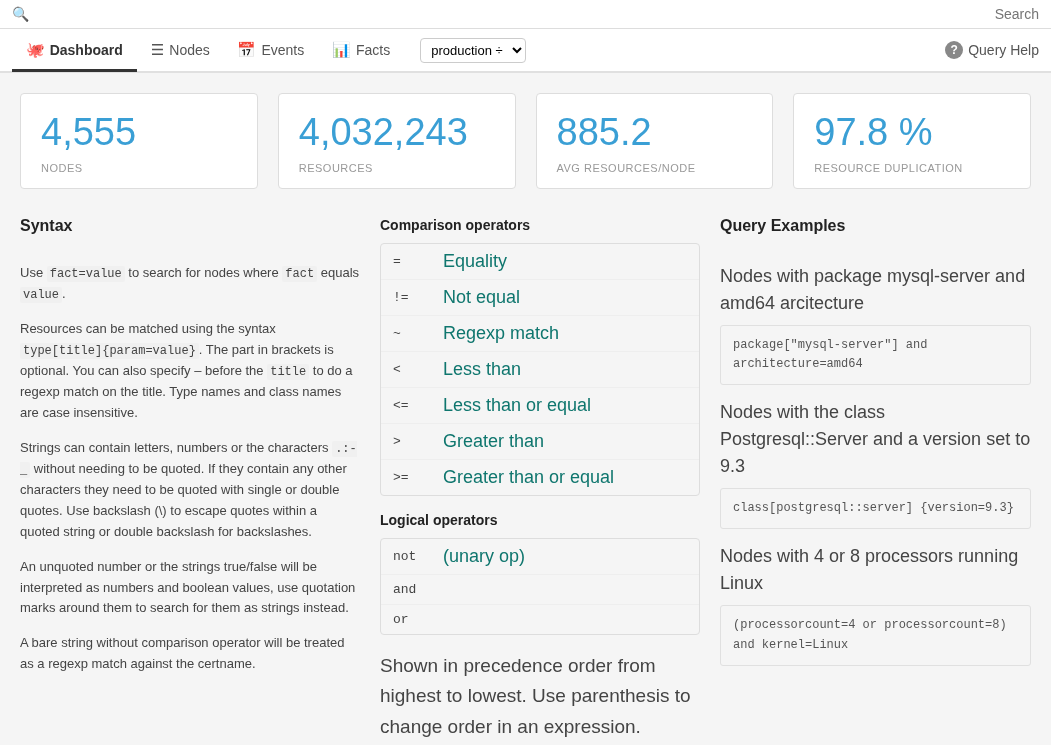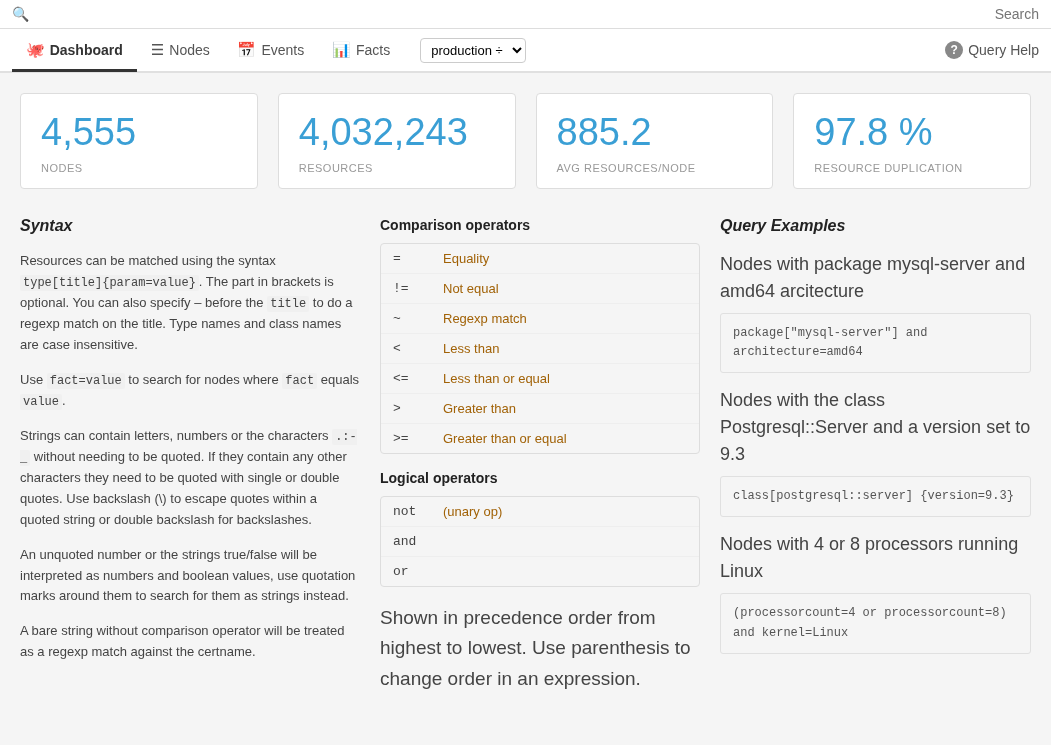--- a/index.html
+++ b/index.html
@@ -121,21 +121,21 @@
     
     .content-row {
       display: flex;
       gap: 20px;
       align-items: flex-start;
     }
     .col-left { flex: 0 0 340px; }
     .col-mid { flex: 0 0 320px; }
     .col-right { flex: 1; }
 
-    h2 { font-size: 16px; font-weight: 700; color: #222; margin-bottom: 16px; font-style: italic; }
+    h2 { font-size: 16px; font-weight: 700; color: #222; margin-bottom: 28px; }
     h3 { font-size: 14px; font-weight: 700; color: #222; margin-bottom: 10px; }
 
     .syntax-text { font-size: 13px; line-height: 1.6; color: #444; margin-bottom: 14px; }
     .syntax-text code {
       font-family: 'Courier New', monospace;
       font-size: 12px;
       background: #f0f0f0;
       padding: 1px 3px;
       border-radius: 2px;
     }
@@ -153,21 +153,21 @@
       border-bottom: 1px solid #eee;
       align-items: center;
     }
     .op-row:last-child { border-bottom: none; }
     .op-sym {
       font-family: 'Courier New', monospace;
       font-size: 13px;
       width: 50px;
       color: #444;
     }
-    .op-desc { font-size: 13px; color: #a16207; }
+    .op-desc { font-size: 18px; color: #0f766e; }
 
     .precedence-note { font-size: 19px; color: #444; line-height: 1.6; margin-top: 10px; }
 
     
     .query-example-label { font-size: 18px; color: #444; line-height: 1.5; margin-bottom: 8px; }
     .code-block {
       background: #f5f5f5;
       border: 1px solid #e0e0e0;
       border-radius: 3px;
       padding: 10px 12px;
@@ -233,24 +233,24 @@
       <div class="stat-label">RESOURCE DUPLICATION</div>
     </div>
   </div>
 
   <div class="content-row">
 
     <div class="col-left">
       <h2>Syntax</h2>
 
       <div class="syntax-text">
+        Use <code>fact=value</code> to search for nodes where <code>fact</code> equals <code>value</code>.
+      </div>
+      <div class="syntax-text">
         Resources can be matched using the syntax <code>type[title]{param=value}</code>. The part in brackets is optional. You can also specify – before the <code>title</code> to do a regexp match on the title. Type names and class names are case insensitive.
-      </div>
-      <div class="syntax-text">
-        Use <code>fact=value</code> to search for nodes where <code>fact</code> equals <code>value</code>.
       </div>
       <div class="syntax-text">
         Strings can contain letters, numbers or the characters <code>.:-_</code> without needing to be quoted. If they contain any other characters they need to be quoted with single or double quotes. Use backslash (\) to escape quotes within a quoted string or double backslash for backslashes.
       </div>
       <div class="syntax-text">
         An unquoted number or the strings true/false will be interpreted as numbers and boolean values, use quotation marks around them to search for them as strings instead.
       </div>
       <div class="syntax-text">
         A bare string without comparison operator will be treated as a regexp match against the certname.
       </div>

